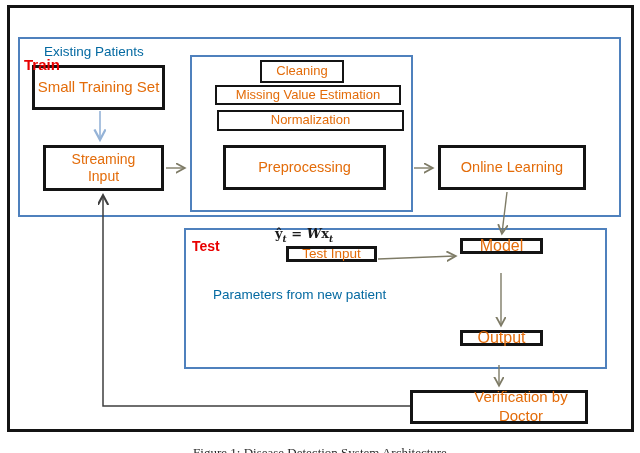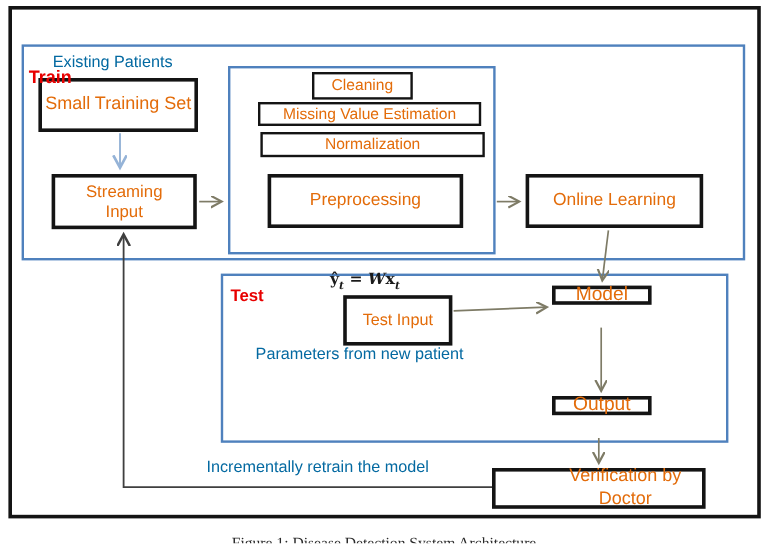--- a/index.html
+++ b/index.html
@@ -95,29 +95,28 @@
 
   <div class="abs blue-container" style="left:184px; top:228px; width:423px; height:141px;"></div>
 
   <div class="abs section-label" style="left:192px; top:238px; font-size:14px;">Test</div>
 
   <div class="abs equation" style="left:275px; top:226px;">
     <span>ŷ</span><sub>t</sub>
     <span>= </span><span class="it">W</span><span>x</span><sub>t</sub>
   </div>
 
-  <div class="abs node" style="left:286px; top:246px; width:91px; height:42px; font-size:13.5px;">Test Input</div>
+  <div class="abs node" style="left:286px; top:246px; width:91px; height:16px; font-size:13.5px;">Test Input</div>
 
   <div class="abs node" style="left:460px; top:238px; width:83px; height:16px; font-size:16px;">Model</div>
 
   <div class="abs plain-label" style="left:213px; top:287px; font-size:13.5px;">Parameters from new patient</div>
 
   <div class="abs node" style="left:460px; top:330px; width:83px; height:16px; font-size:16px;">Output</div>
 
-  <div class="abs plain-label" style="left:172px; top:381px; font-size:13.5px;">Incrementally retrain the model</div>
 
   <div class="abs node" style="left:410px; top:390px; width:178px; height:34px; font-size:15px;padding-left:44px;">Verification by Doctor</div>
 
   <svg id="arrow-layer" width="640" height="453" viewBox="0 0 640 453">
     <defs>
       <marker id="head-olive" markerWidth="10" markerHeight="10" refX="6" refY="3.5" orient="auto">
         <path d="M0,0 L6.5,3.5 L0,7" fill="none" stroke="#7E7B66" stroke-width="1.3"></path>
       </marker>
       <marker id="head-blue" markerWidth="10" markerHeight="10" refX="6" refY="3.5" orient="auto">
         <path d="M0,0 L6.5,3.5 L0,7" fill="none" stroke="#95B3D7" stroke-width="1.4"></path>

